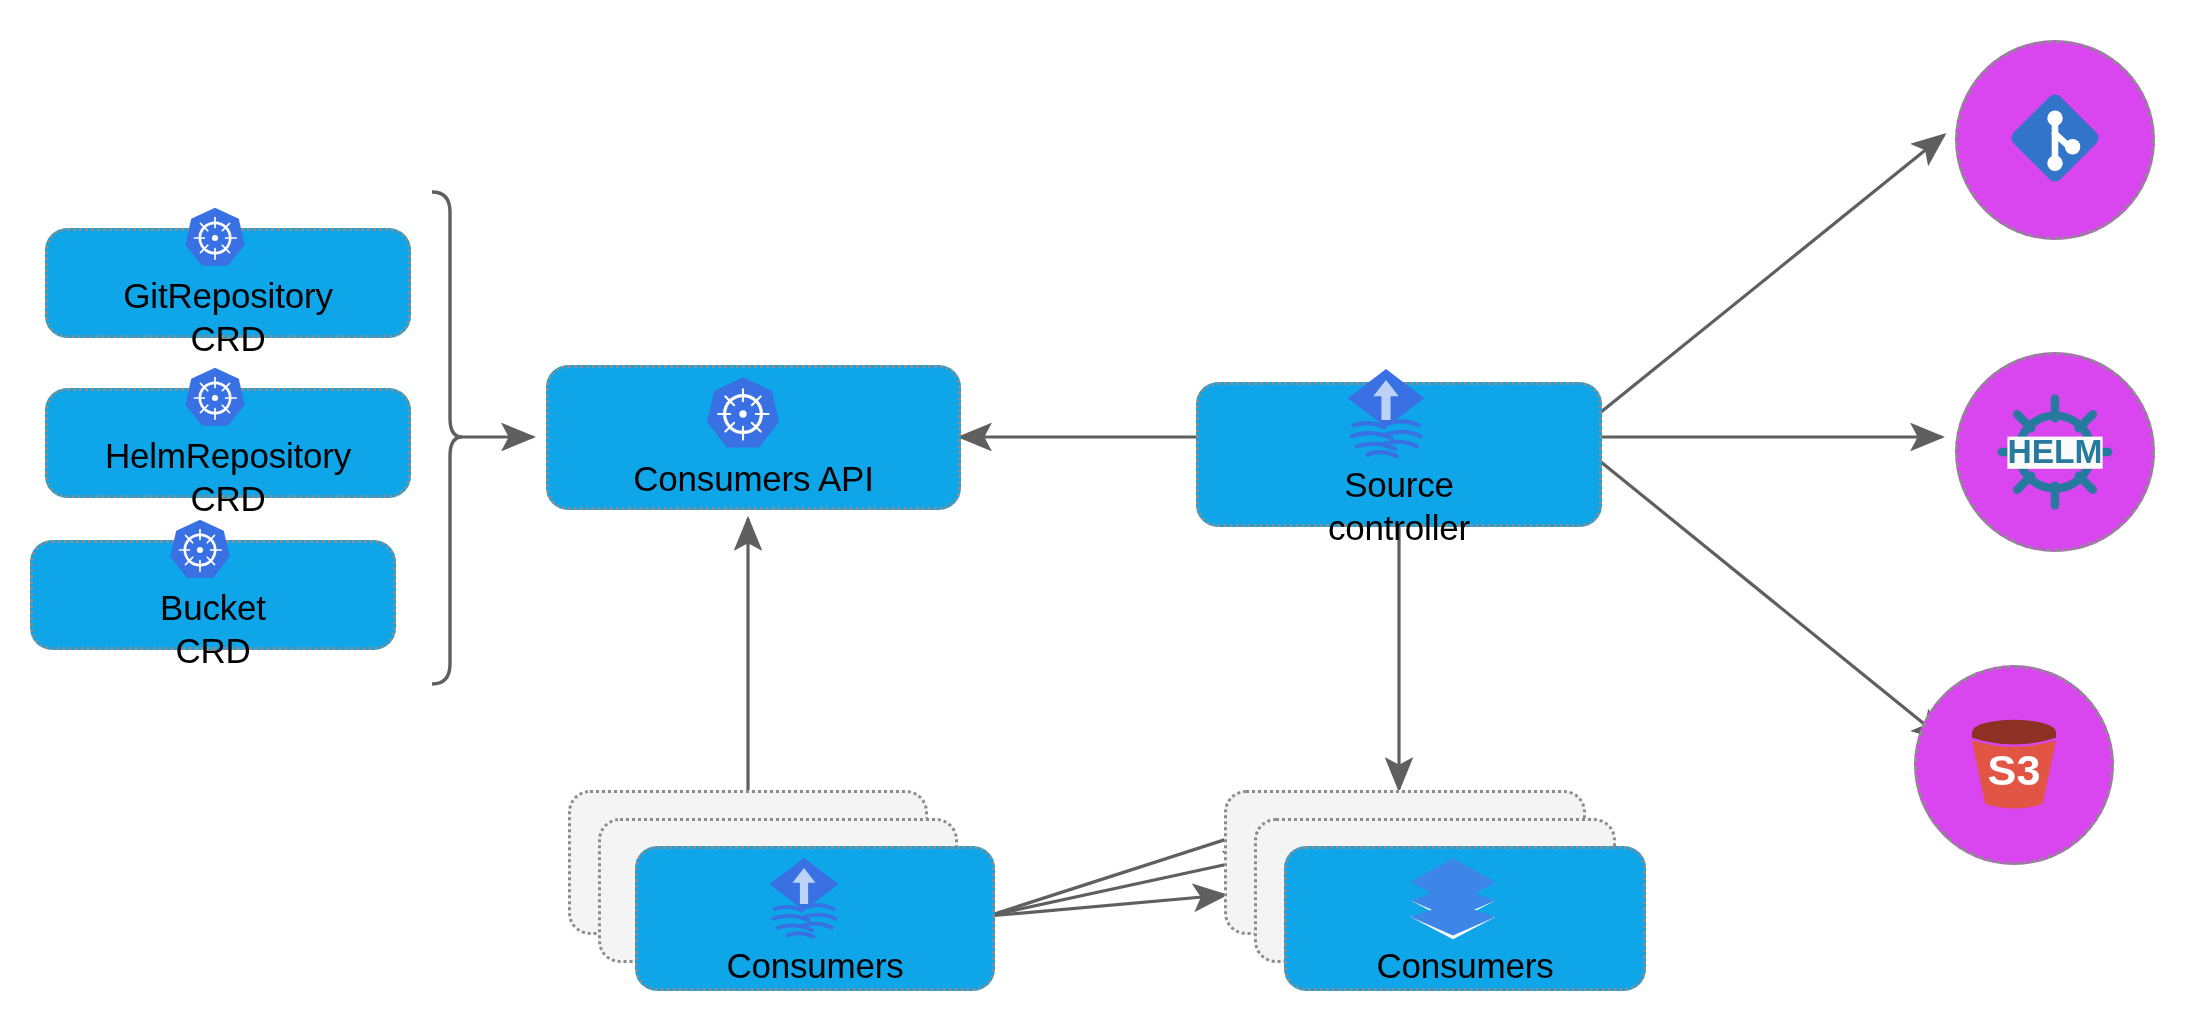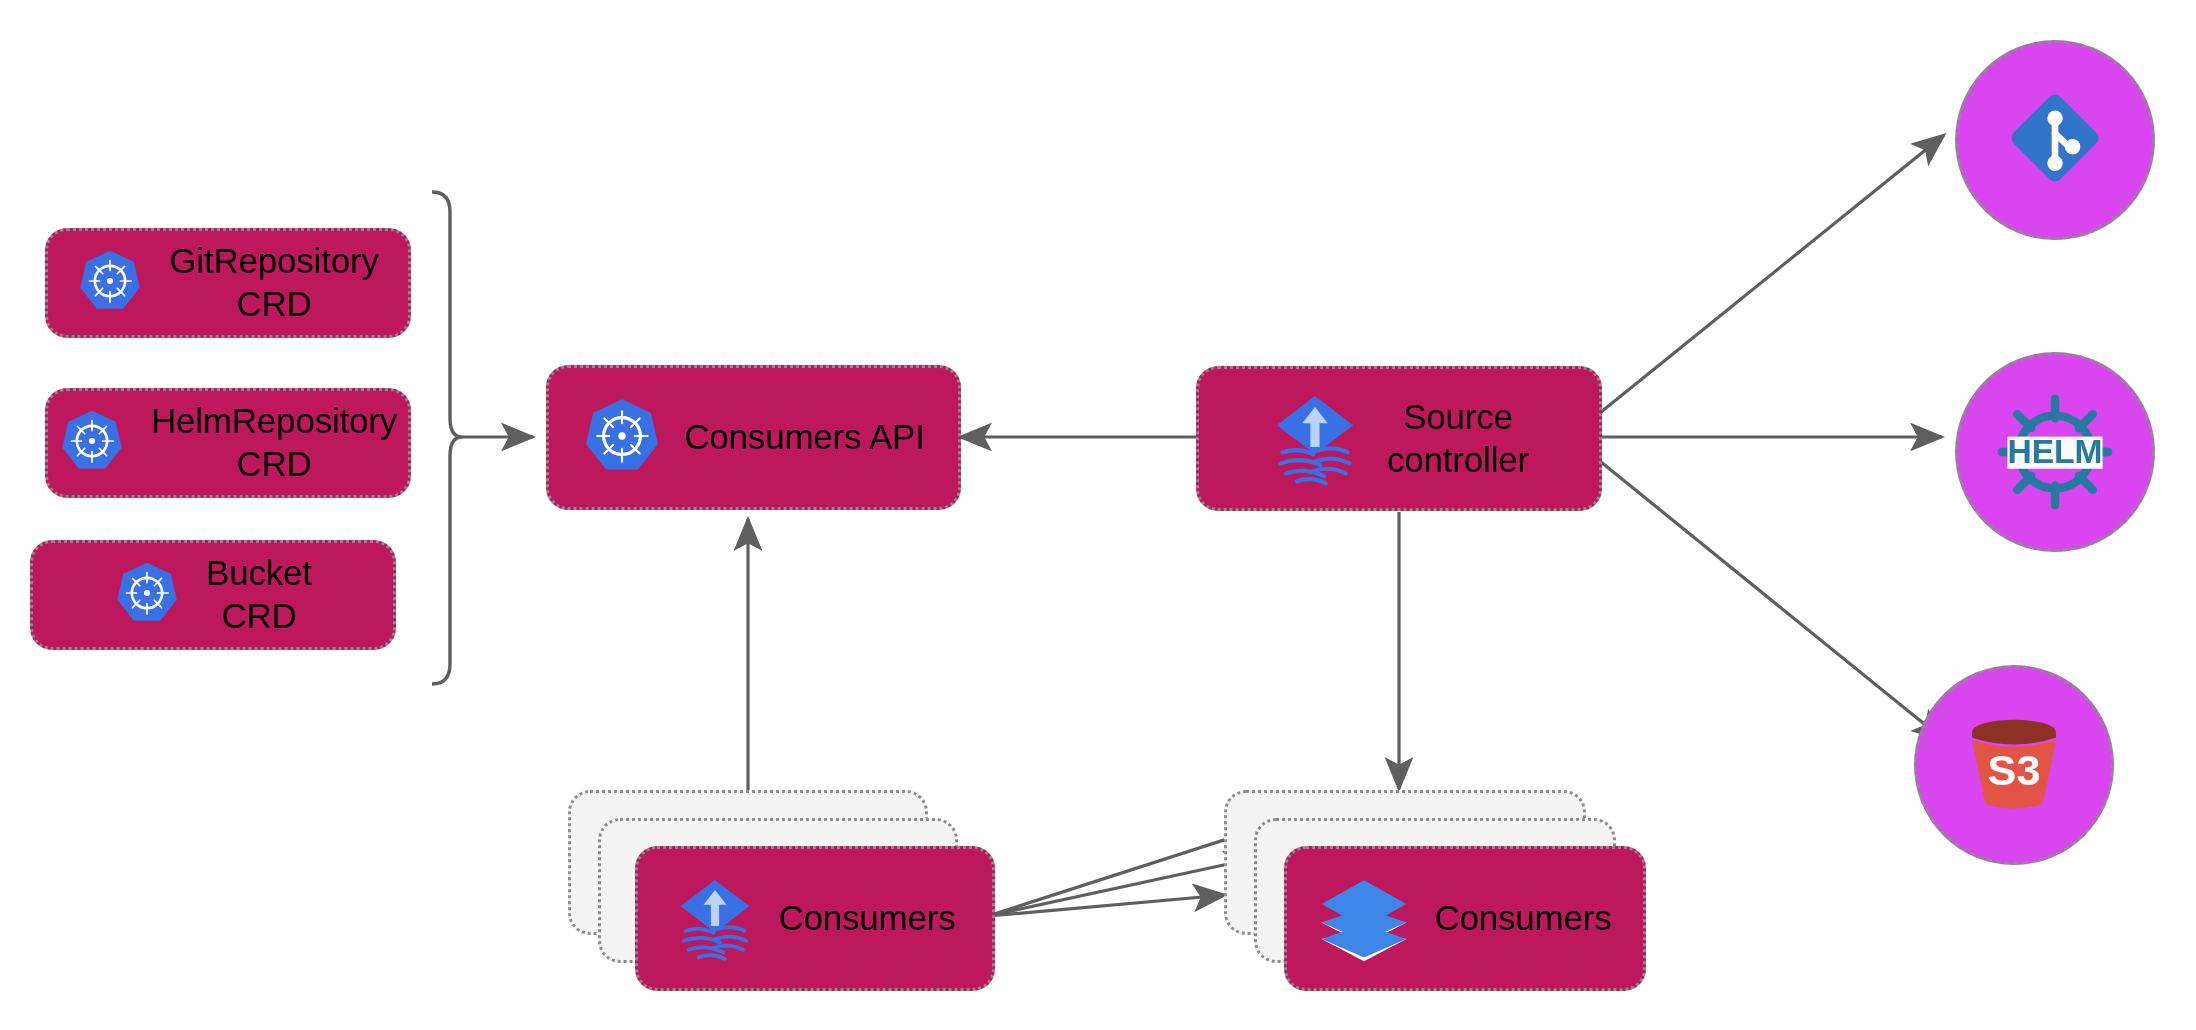--- a/index.html
+++ b/index.html
@@ -13,25 +13,25 @@
   #canvas {
     position: relative;
     width: 2196px;
     height: 1030px;
     background: #ffffff;
     overflow: hidden;
   }
   .node {
     position: absolute;
     box-sizing: border-box;
-    background: #be185d;
+    background: #0ea5e9;
     border: 3px dotted #8c8c8c;
     border-radius: 22px;
     display: flex;
-    flex-direction: row;
+    flex-direction: column;
     align-items: center;
     justify-content: center;
   }
   .node-shadow {
     position: absolute;
     box-sizing: border-box;
     background: #f4f4f4;
     border: 3px dotted #8c8c8c;
     border-radius: 22px;
   }
@@ -181,21 +181,21 @@
           <line x1="28" y1="28" x2="39" y2="39"></line>
           <line x1="61" y1="61" x2="72" y2="72"></line>
           <line x1="72" y1="28" x2="61" y2="39"></line>
           <line x1="39" y1="61" x2="28" y2="72"></line>
         </g>
       </svg>
     </span>
     <span class="node-label">Consumers API</span>
   </div>
 
-  <div class="node" style="left:1196px; top:366px; width:406px; height:145px;align-items:center;">
+  <div class="node" style="left:1196px; top:382px; width:406px; height:145px;align-items:center;">
     <span class="node-icon" style="margin-right:26px;">
       <svg width="92" height="100" viewBox="0 0 100 110">
         <polygon points="50,10 92,42 50,74 8,42" fill="#3970e4"></polygon>
         <path d="M50,22 L64,40 L55,40 L55,66 L45,66 L45,40 L36,40 Z" fill="#bcd3f7"></path>
         <g stroke="#3970e4" stroke-width="4.6" fill="none" stroke-linecap="round">
           <path d="M14,72 Q32,66 48,74"></path>
           <path d="M12,84 Q34,76 56,86"></path>
           <path d="M18,95 Q38,88 60,98"></path>
           <path d="M30,104 Q46,98 62,106"></path>
           <path d="M52,70 Q70,64 86,72"></path>

